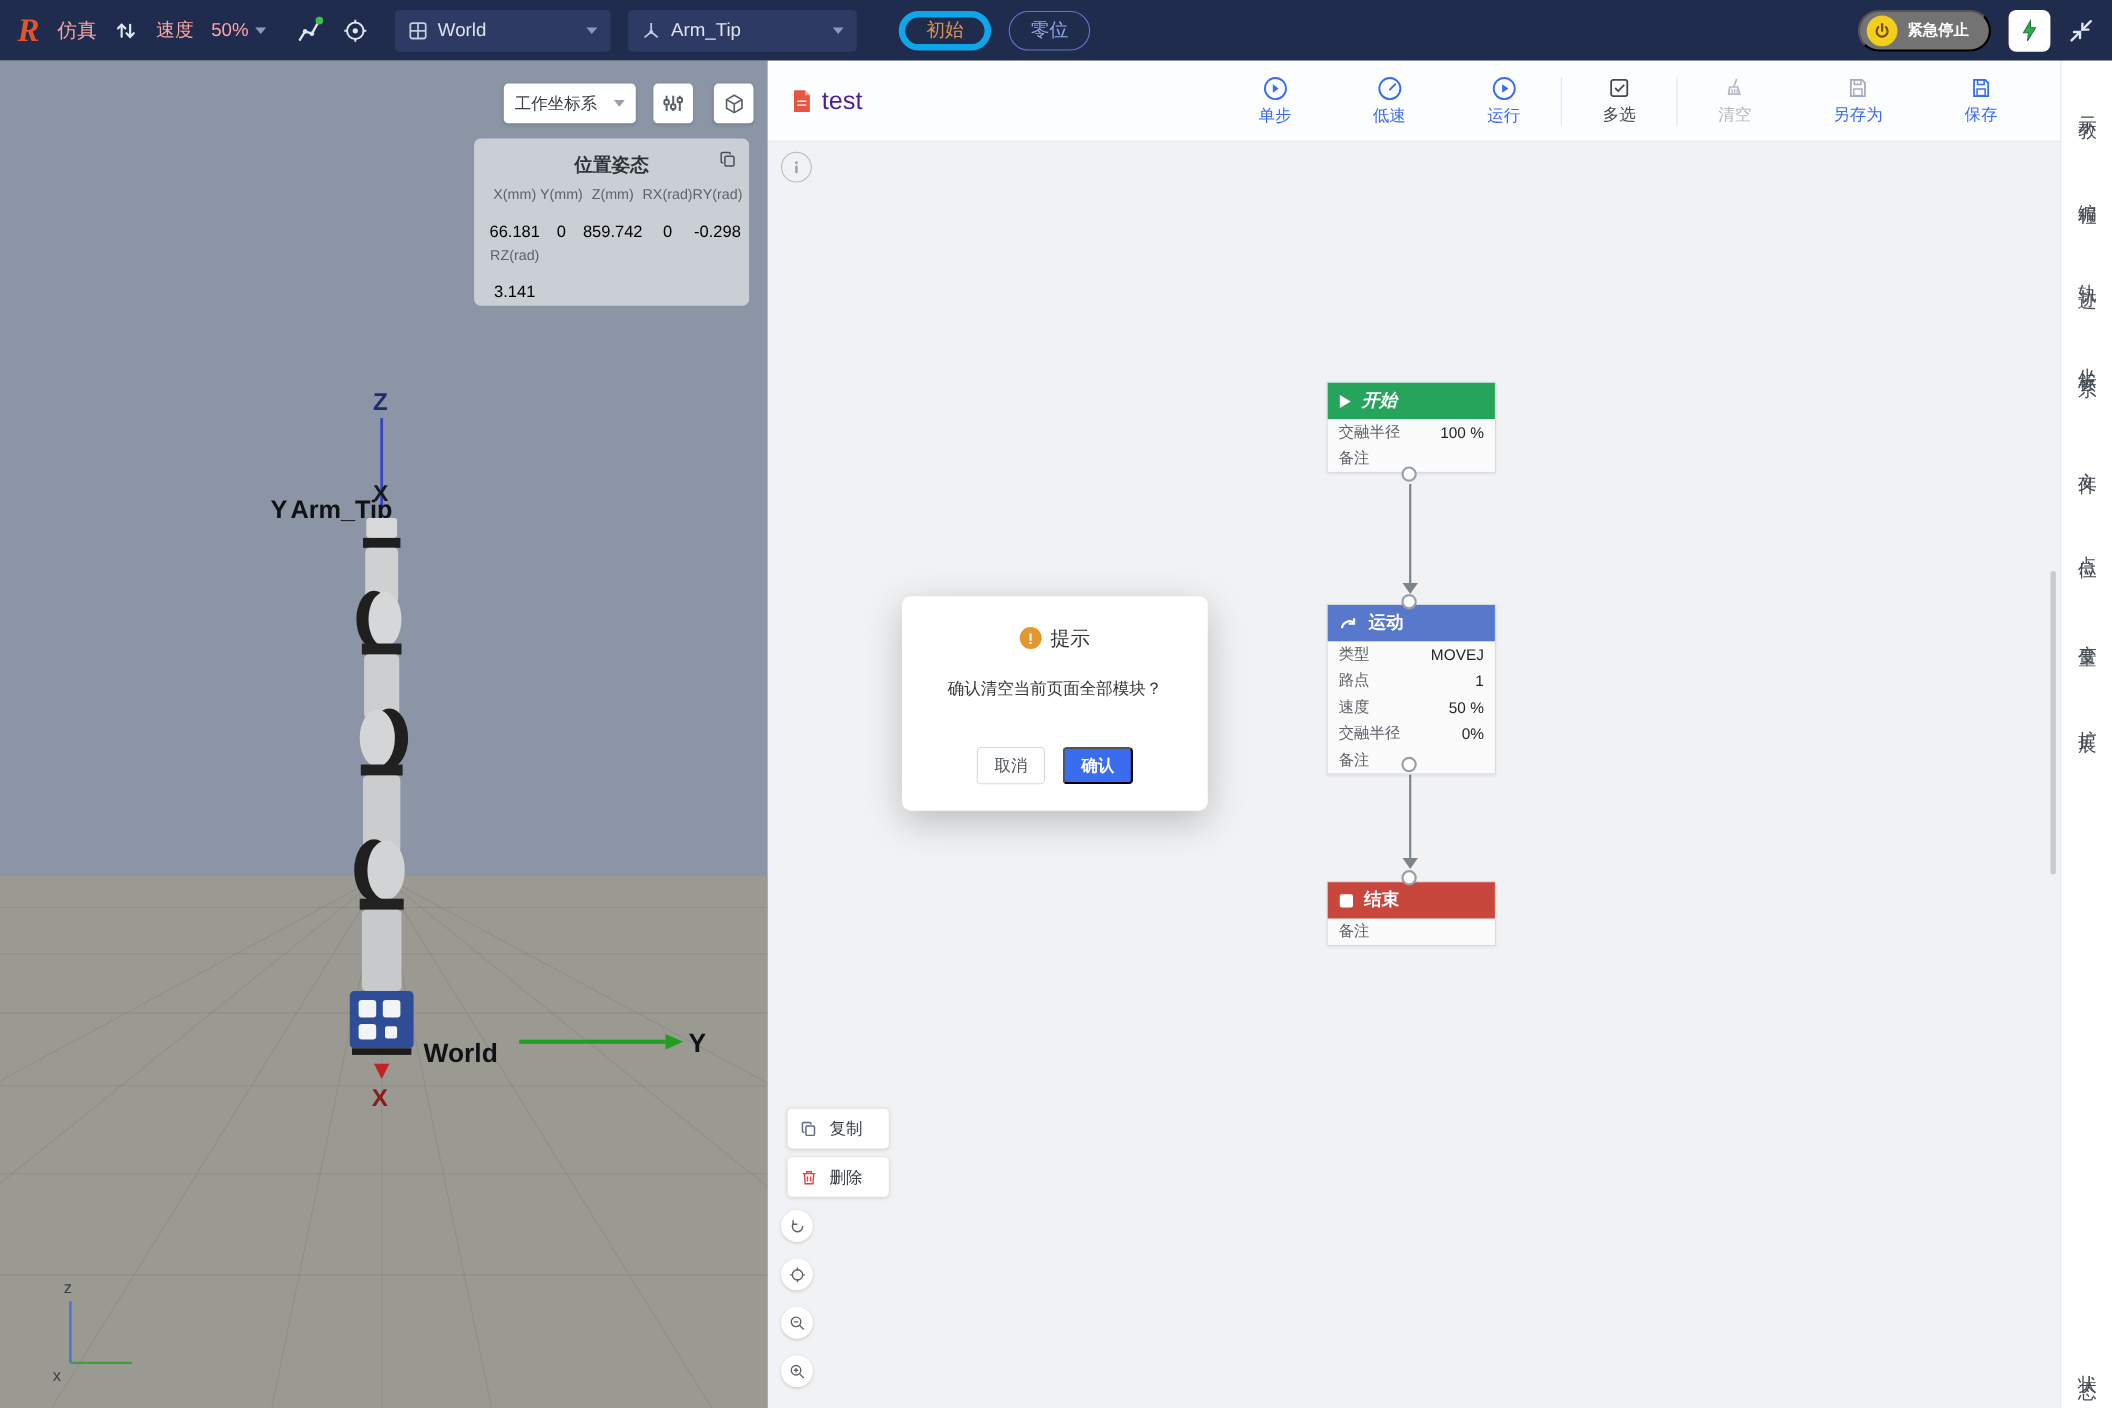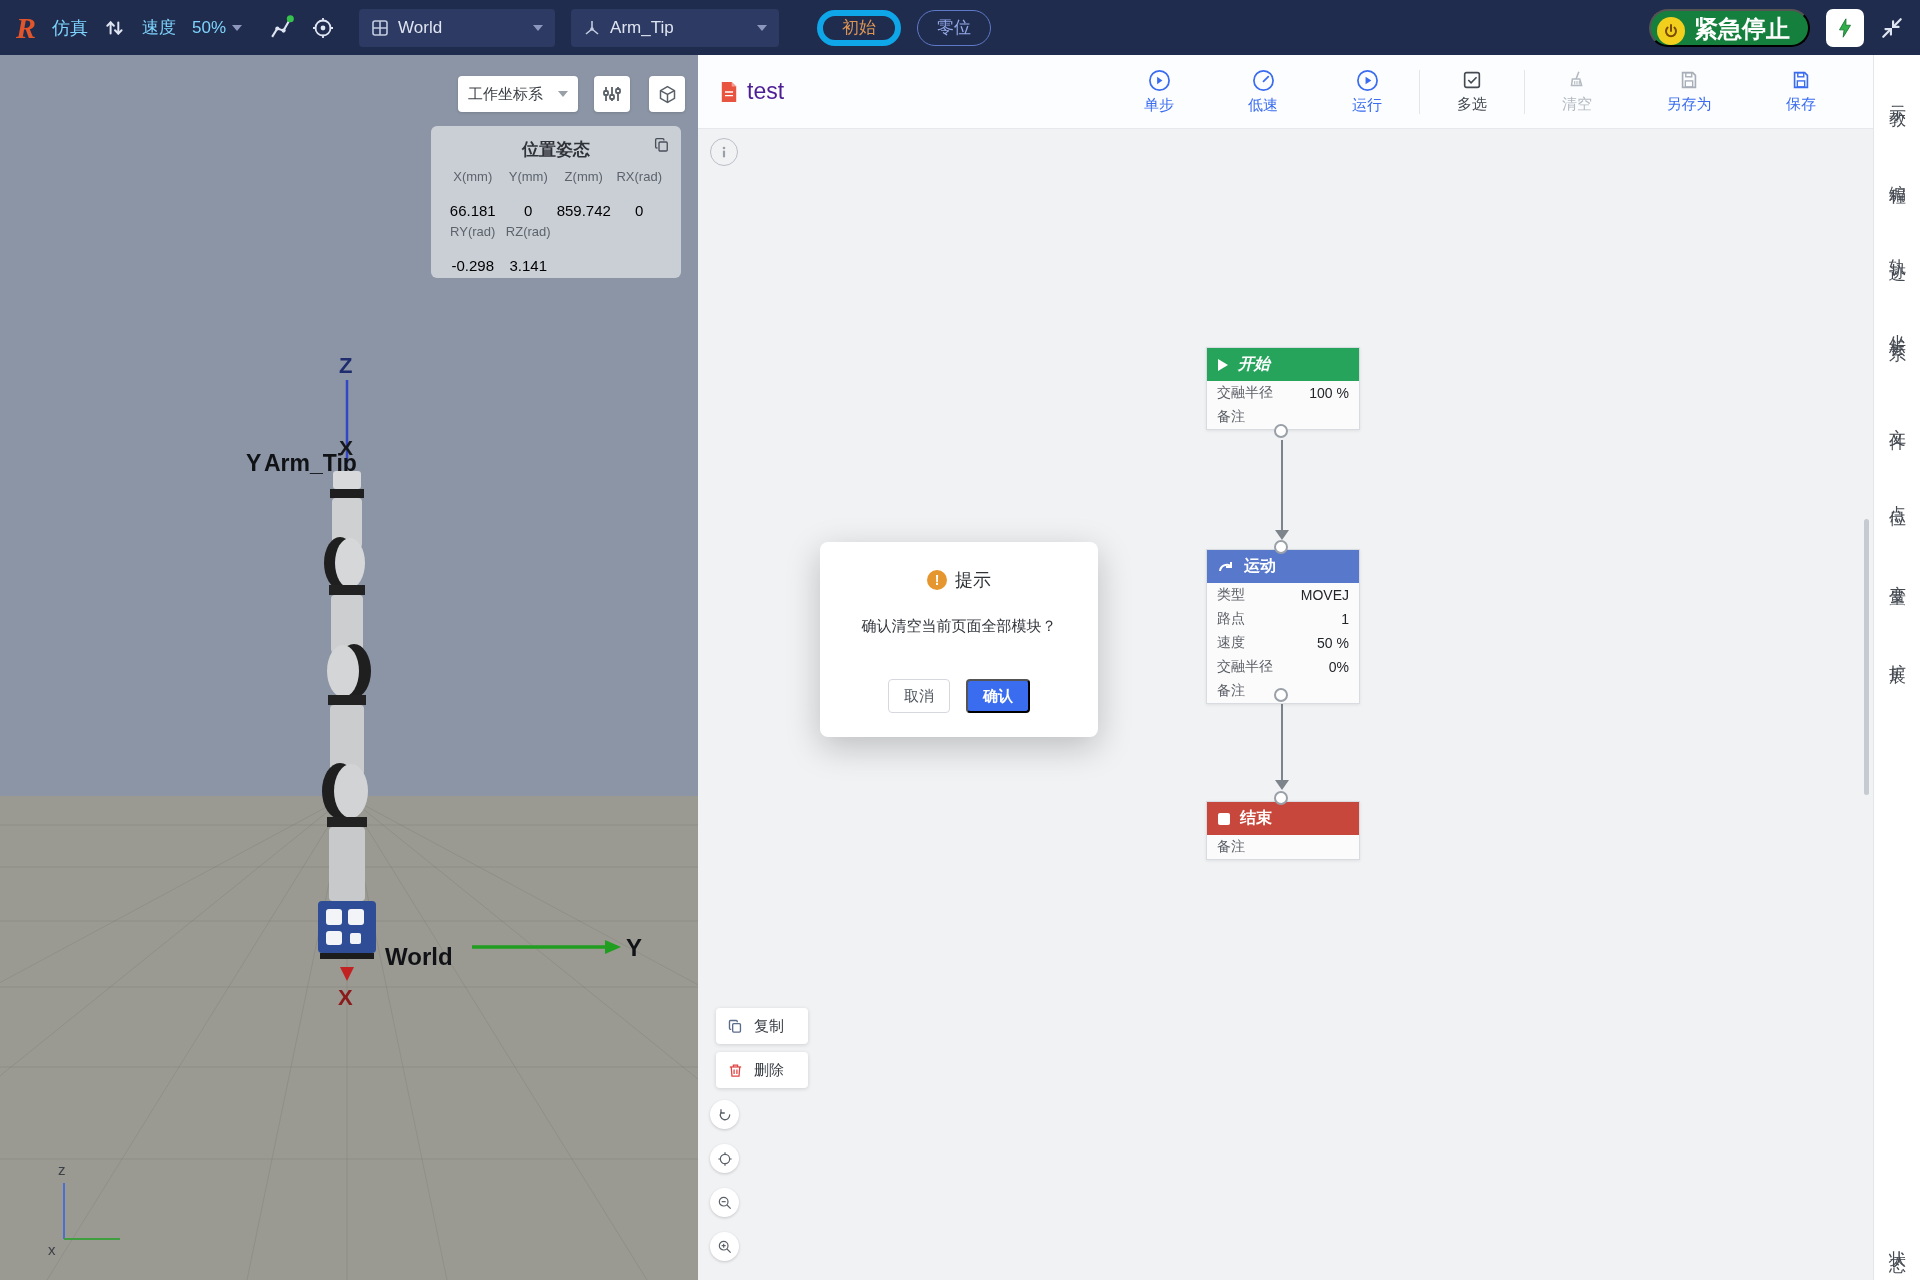--- a/index.html
+++ b/index.html
@@ -2,44 +2,44 @@
 <html><head>
 <meta charset="utf-8">
 <style>
   *{margin:0;padding:0;box-sizing:border-box;}
   html,body{width:1920px;height:1280px;}
   body{font-family:"Liberation Sans","DejaVu Sans",sans-serif;position:relative;overflow:hidden;background:#f1f2f4;color:#333;}
 
   
   .topbar{position:absolute;left:0;top:0;width:1920px;height:55px;background:#202c4e;display:flex;align-items:center;padding:0 16px;gap:16px;z-index:20;}
   .logo{color:#e0552b;font-size:30px;font-weight:800;font-family:"Liberation Serif","DejaVu Serif",serif;font-style:italic;line-height:1;}
-  .tb-text{color:#7dd3fc;font-size:18px;text-align:center;}
+  .tb-text{color:#fca5a5;font-size:18px;text-align:center;}
   .tb-ico{display:flex;align-items:center;justify-content:center;cursor:pointer;}
   .tb-chip{display:flex;align-items:center;gap:9px;height:38px;padding:0 12px;background:#2d3a63;border-radius:4px;cursor:pointer;}
   .tb-chip .lbl{color:#dfe4f0;font-size:17px;}
   .caret{width:0;height:0;border-left:5px solid transparent;border-right:5px solid transparent;border-top:6px solid #8d97bd;}
   .speed-dd{display:flex;align-items:center;gap:6px;cursor:pointer;}
   .pill{height:36px;border-radius:18px;display:flex;align-items:center;padding:0 19px;font-size:17px;background:transparent;cursor:pointer;}
   .pill.init{border:6px solid #0ea5e9;color:#dd9554;}
   .pill.zero{border:1px solid #5d79c8;color:#93a9e8;text-align:center;}
-  .estop{height:38px;border-radius:19px;background:#15803d;display:flex;align-items:flex-end;gap:9px;padding:0 18px 0 6px;color:#fff;font-size:24px;font-weight:700;cursor:pointer;}
+  .estop{height:38px;border-radius:19px;background:#737373;display:flex;align-items:center;gap:9px;padding:0 18px 0 6px;color:#fff;font-size:14px;font-weight:700;cursor:pointer;}
   .estop-ico{width:28px;height:28px;border-radius:50%;background:#f2cf1d;display:flex;align-items:center;justify-content:center;}
   .sq-btn{width:38px;height:38px;border-radius:7px;background:#fff;display:flex;align-items:center;justify-content:center;cursor:pointer;}
   .spacer{flex:1;}
 
   
   .viewport{position:absolute;left:0;top:55px;width:698px;height:1225px;background:#8b95a5;overflow:hidden;}
   .ground{position:absolute;left:0;top:741px;width:698px;height:484px;background:#9a9992;}
   .vp-svg{position:absolute;left:0;top:0;}
   .coord-dd{position:absolute;left:458px;top:21px;width:120px;height:36px;background:#fff;border-radius:4px;display:flex;align-items:center;justify-content:space-between;padding:0 10px;font-size:15px;color:#3a3f45;box-shadow:0 1px 3px rgba(0,0,0,.15);cursor:pointer;z-index:6;}
   .vp-btn{position:absolute;top:21px;width:36px;height:36px;background:#fff;border-radius:4px;display:flex;align-items:center;justify-content:center;box-shadow:0 1px 3px rgba(0,0,0,.15);cursor:pointer;z-index:6;}
   .pose{position:absolute;left:431px;top:71px;width:250px;height:152px;background:rgba(255,255,255,.55);border-radius:6px;padding:12px 14px;z-index:5;}
   .pose-title{text-align:center;font-size:17px;color:#2f3338;font-weight:600;}
   .pose-copy{position:absolute;right:10px;top:10px;cursor:pointer;}
-  .pose-grid{display:grid;grid-template-columns:repeat(4,1fr);margin-top:8px;row-gap:5px;}
+  .pose-grid{display:grid;grid-template-columns:repeat(5,1fr);margin-top:8px;row-gap:5px;}
   .pf{text-align:center;}
   .pf .pl{font-size:13px;color:#5d636b;}
   .pf .pv{font-size:15px;color:#000000;margin-top:18px;}
 
   
   .flow-head{position:absolute;left:698px;top:55px;width:1175px;height:74px;background:#fcfdfe;border-bottom:1px solid #e6e8ec;display:flex;align-items:center;z-index:10;}
   .file-tab{display:flex;align-items:center;gap:9px;margin-left:22px;font-size:23px;color:#4c1d95;cursor:pointer;}
   .fh-tools{margin-left:auto;margin-right:20px;display:flex;align-items:center;}
   .tb-btn{display:flex;flex-direction:column;align-items:center;gap:4px;width:104px;cursor:pointer;}
   .tb-btn.wide{width:120px;}

